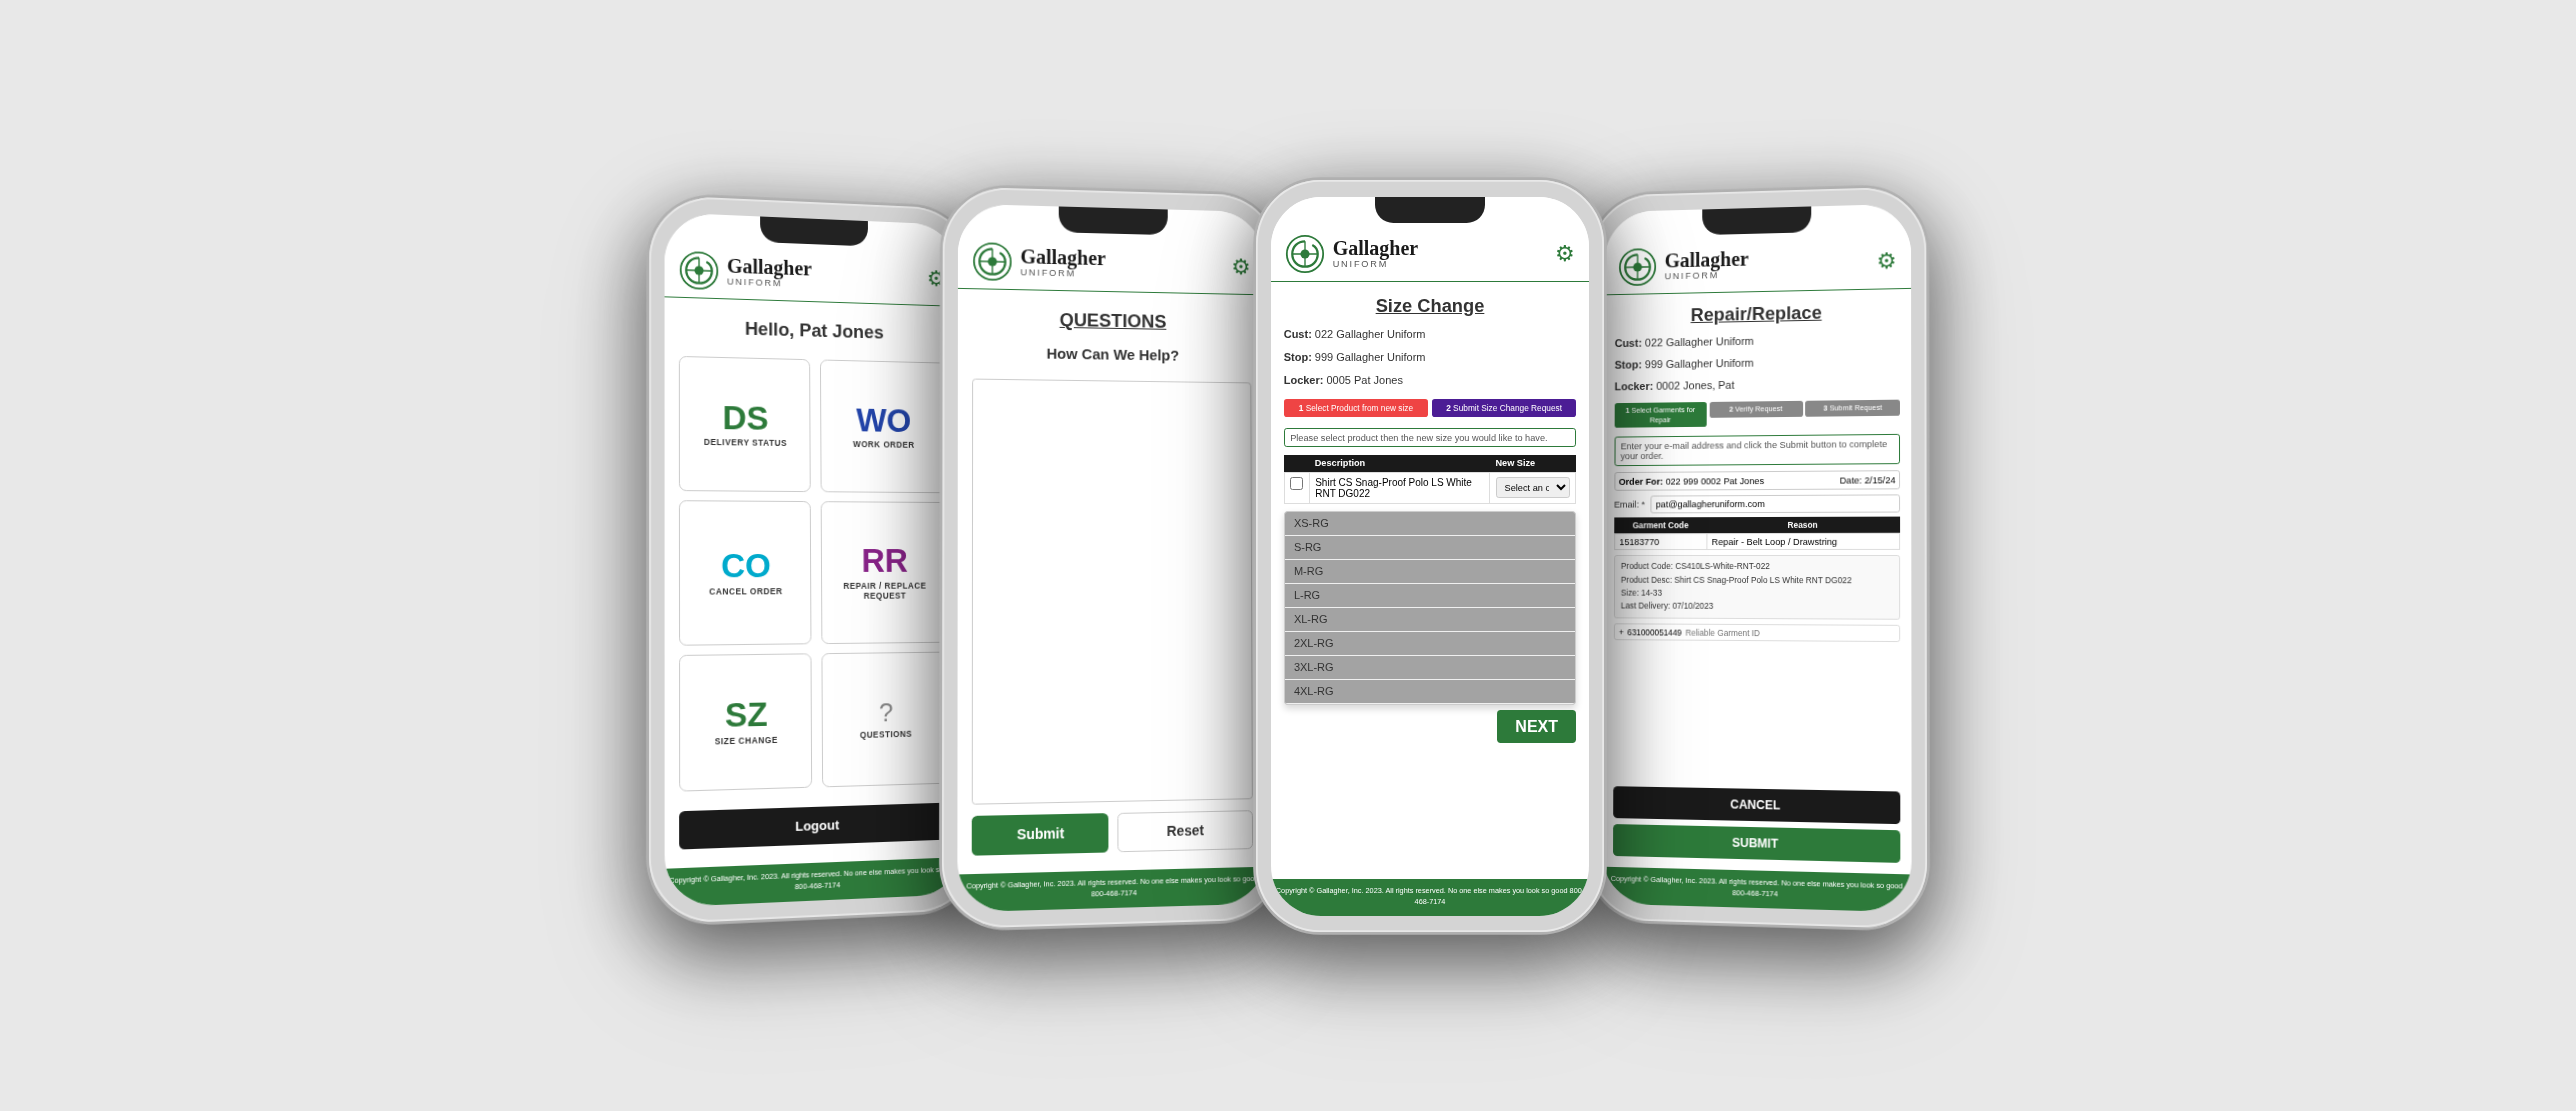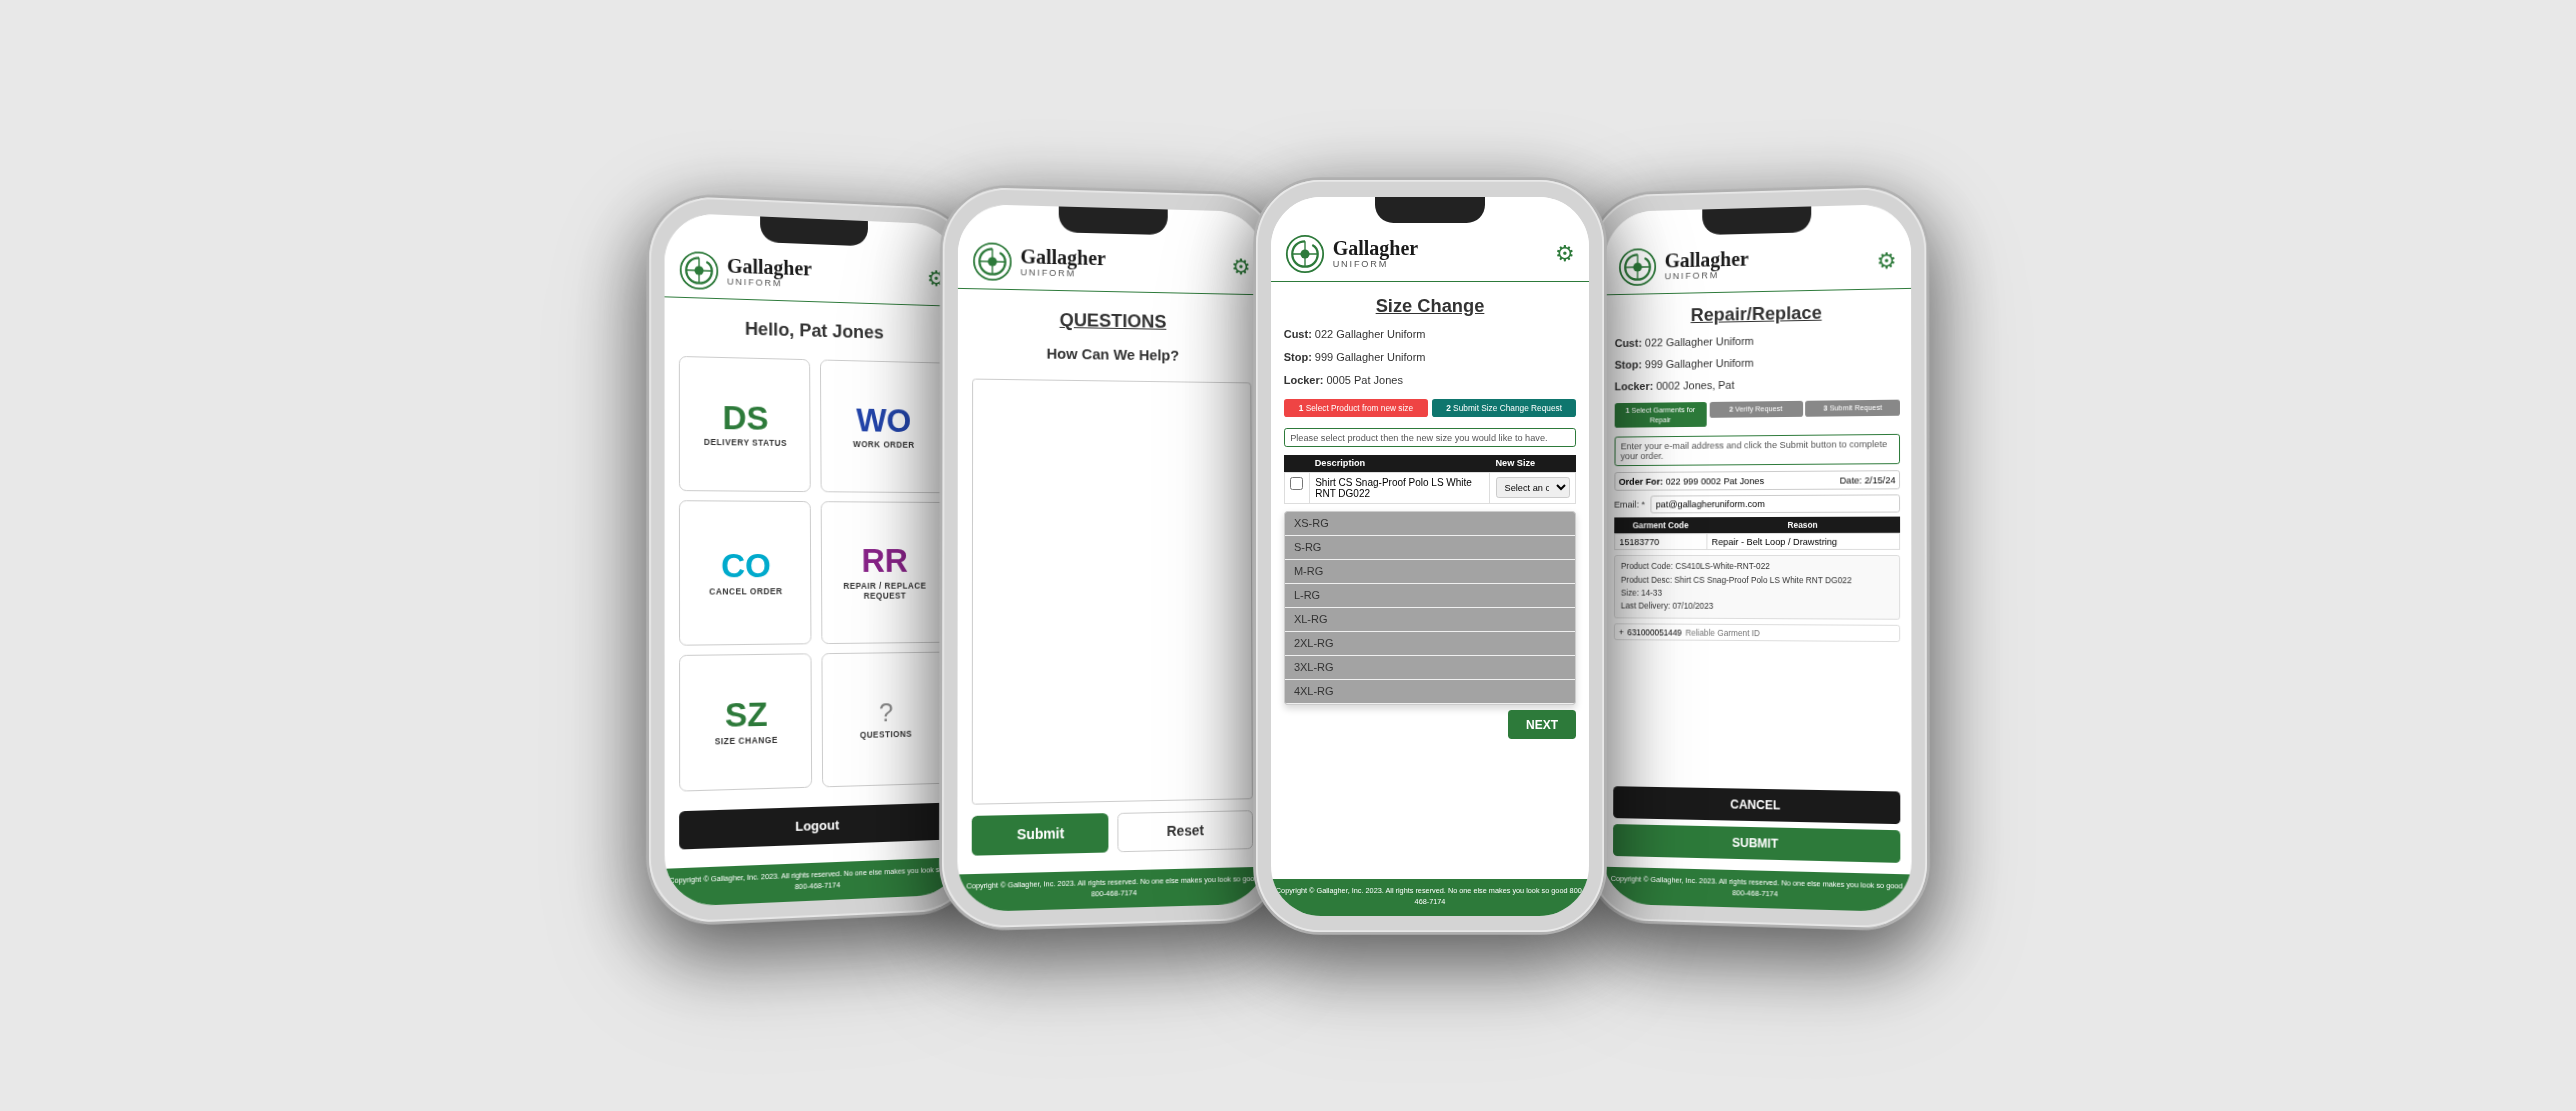--- a/index.html
+++ b/index.html
@@ -322,21 +322,21 @@
       color: white;
       font-size: 8.3px;
       padding: 3.7px 5.5px;
       border-radius: 2.8px;
       flex: 1;
       text-align: center;
       line-height: 1.3;
     }
 
     .step-item.inactive {
-      background: #0f766e;
+      background: #4c1d95;
     }
 
     .instruction-text {
       font-size: 9.2px;
       color: #555;
       margin: 1.8px 0;
       border: 0.9px solid #2d7a3a;
       padding: 3.7px 5.5px;
       border-radius: 2.8px;
     }
@@ -389,21 +389,21 @@
       border-bottom: 0.9px solid #f0f0f0;
       cursor: pointer;
     }
 
     .next-btn {
       background: #2d7a3a;
       color: white;
       border: none;
       border-radius: 3.7px;
       padding: 7.3px 18.3px;
-      font-size: 12px;
+      font-size: 16px;
       font-weight: bold;
       cursor: pointer;
       align-self: flex-end;
     }
 
     
     .screen-4 {
       flex: 1;
       display: flex;
       flex-direction: column;

